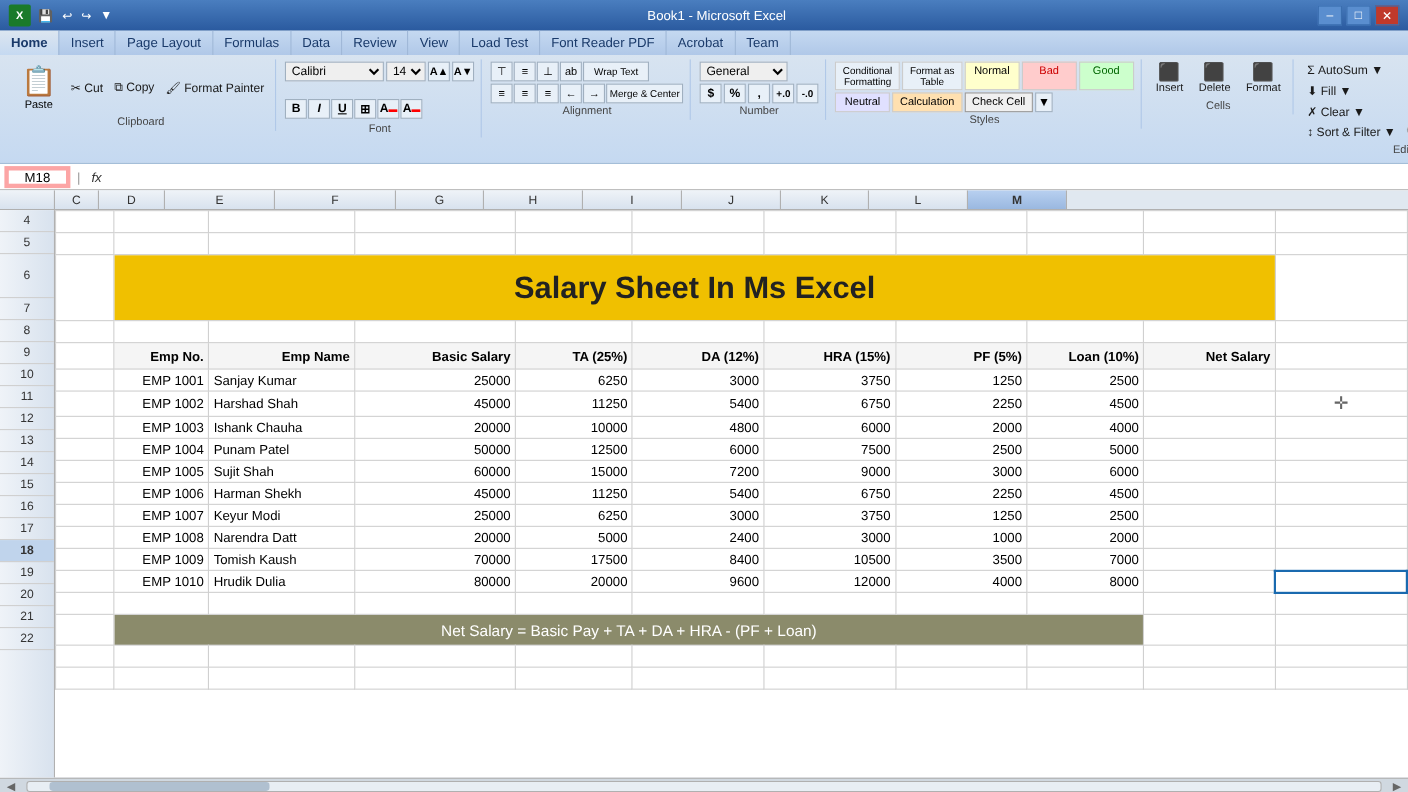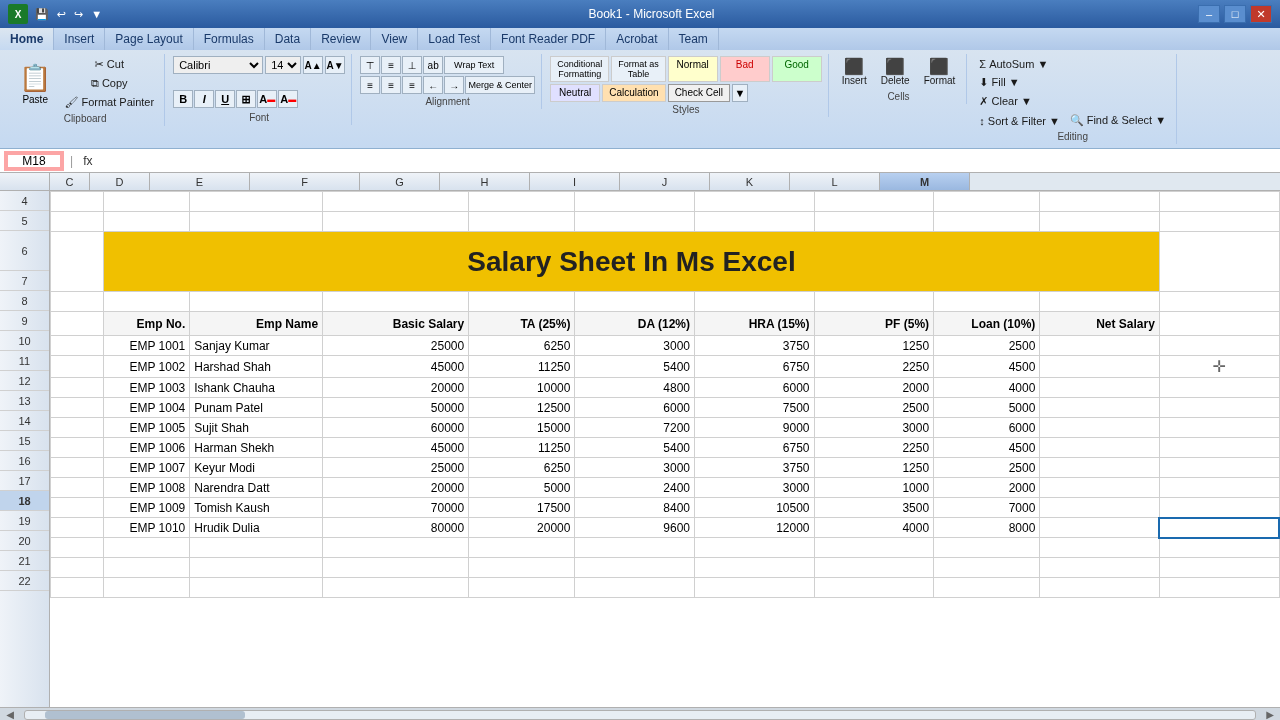--- a/index.html
+++ b/index.html
@@ -53,21 +53,21 @@
     .style-bad { background: #ffcccc; color: #c00; }
     .style-good { background: #ccffcc; color: #060; }
     .style-neutral { background: #e0e0ff; }
     .style-calc { background: #ffe0b0; }
     .style-check { background: #f0f0f0; border: 1px solid #999; }
 
     
     .formula-bar { display: flex; align-items: center; height: 24px; background: #fff; border-bottom: 1px solid #b0b0b0; padding: 0 4px; gap: 4px; }
     .cell-ref { width: 60px; height: 20px; border: 4px solid #fca5a5; font-size: 12px; padding: 2px 4px; text-align: center; }
     .formula-bar-sep { color: #999; padding: 0 2px; }
-    .formula-fx { font-size: 12px; color: #333; padding: 0 4px; }
+    .formula-fx { font-size: 12px; font-style: italic; color: #333; padding: 0 4px; }
     .formula-input { flex: 1; height: 20px; border: none; font-size: 12px; padding: 2px 4px; outline: none; }
 
     
     .spreadsheet { display: flex; flex-direction: column; height: calc(720px - 28px - 22px - 68px - 24px - 22px - 22px); overflow: hidden; }
     .col-headers { display: flex; height: 18px; background: #e0e8f0; border-bottom: 1px solid #b0b0b0; }
     .col-header { border-right: 1px solid #b0b0b0; font-size: 11px; text-align: center; color: #333; display: flex; align-items: center; justify-content: center; background: linear-gradient(to bottom, #eff3f8, #d8e2ee); user-select: none; }
     .row-col-corner { width: 50px; min-width: 50px; border-right: 1px solid #b0b0b0; background: linear-gradient(to bottom, #eff3f8, #d8e2ee); }
     
     .grid-area { display: flex; flex: 1; overflow: hidden; }
     .row-headers { display: flex; flex-direction: column; min-width: 50px; width: 50px; background: linear-gradient(to right, #eff3f8, #d8e2ee); border-right: 1px solid #b0b0b0; }
@@ -143,21 +143,21 @@
   </div>
 
   <div class="ribbon-content">
 
     <div class="ribbon-group">
       <div class="ribbon-group-items">
         <div class="paste-btn">
           <div style="font-size:26px;">📋</div>
           <div style="font-size:10px;">Paste</div>
         </div>
-        <div style="display:flex;flex-direction:column;gap:2px;">
+        <div style="display:flex;gap:2px;">
           <button class="ribbon-small-btn">✂ <span>Cut</span></button>
           <button class="ribbon-small-btn">⧉ <span>Copy</span></button>
           <button class="ribbon-small-btn">🖌 <span>Format Painter</span></button>
         </div>
       </div>
       <div class="ribbon-group-label">Clipboard</div>
     </div>
 
     <div class="ribbon-group">
       <div style="display:flex;flex-direction:column;gap:16px;">
@@ -197,20 +197,35 @@
           <button class="align-btn">≡</button>
           <button class="align-btn">≡</button>
           <button class="align-btn">←</button>
           <button class="align-btn">→</button>
           <button class="align-btn" style="width:70px;font-size:9px;">Merge &amp; Center</button>
         </div>
       </div>
       <div class="ribbon-group-label">Alignment</div>
     </div>
 
+    <div class="ribbon-group">
+      <div style="display:flex;flex-direction:column;gap:2px;">
+        <select class="number-select">
+          <option>General</option>
+        </select>
+        <div style="display:flex;gap:2px;">
+          <button class="format-btn">$</button>
+          <button class="format-btn">%</button>
+          <button class="format-btn">,</button>
+          <button class="format-btn" style="font-size:9px;">+.0</button>
+          <button class="format-btn" style="font-size:9px;">-.0</button>
+        </div>
+      </div>
+      <div class="ribbon-group-label">Number</div>
+    </div>
 
     <div class="ribbon-group">
       <div style="display:flex;flex-direction:column;gap:2px;">
         <div style="display:flex;gap:2px;">
           <div class="style-box" style="font-size:9px;background:#e8f0f8;">Conditional<br>Formatting</div>
           <div class="style-box" style="font-size:9px;background:#e8f0f8;">Format as<br>Table</div>
           <div class="style-box style-normal">Normal</div>
           <div class="style-box style-bad">Bad</div>
           <div class="style-box style-good">Good</div>
         </div>
@@ -529,20 +544,26 @@
             <td></td>
             <td></td>
             <td></td>
             <td></td>
             <td></td>
             <td></td>
             <td></td>
             <td></td>
           </tr>
 
+          <tr style="height:28px;">
+            <td></td>
+            <td colspan="8" class="formula-cell">Net Salary = Basic Pay + TA + DA + HRA - (PF + Loan)</td>
+            <td></td>
+            <td></td>
+          </tr>
 
           <tr>
             <td></td>
             <td></td>
             <td></td>
             <td></td>
             <td></td>
             <td></td>
             <td></td>
             <td></td>

